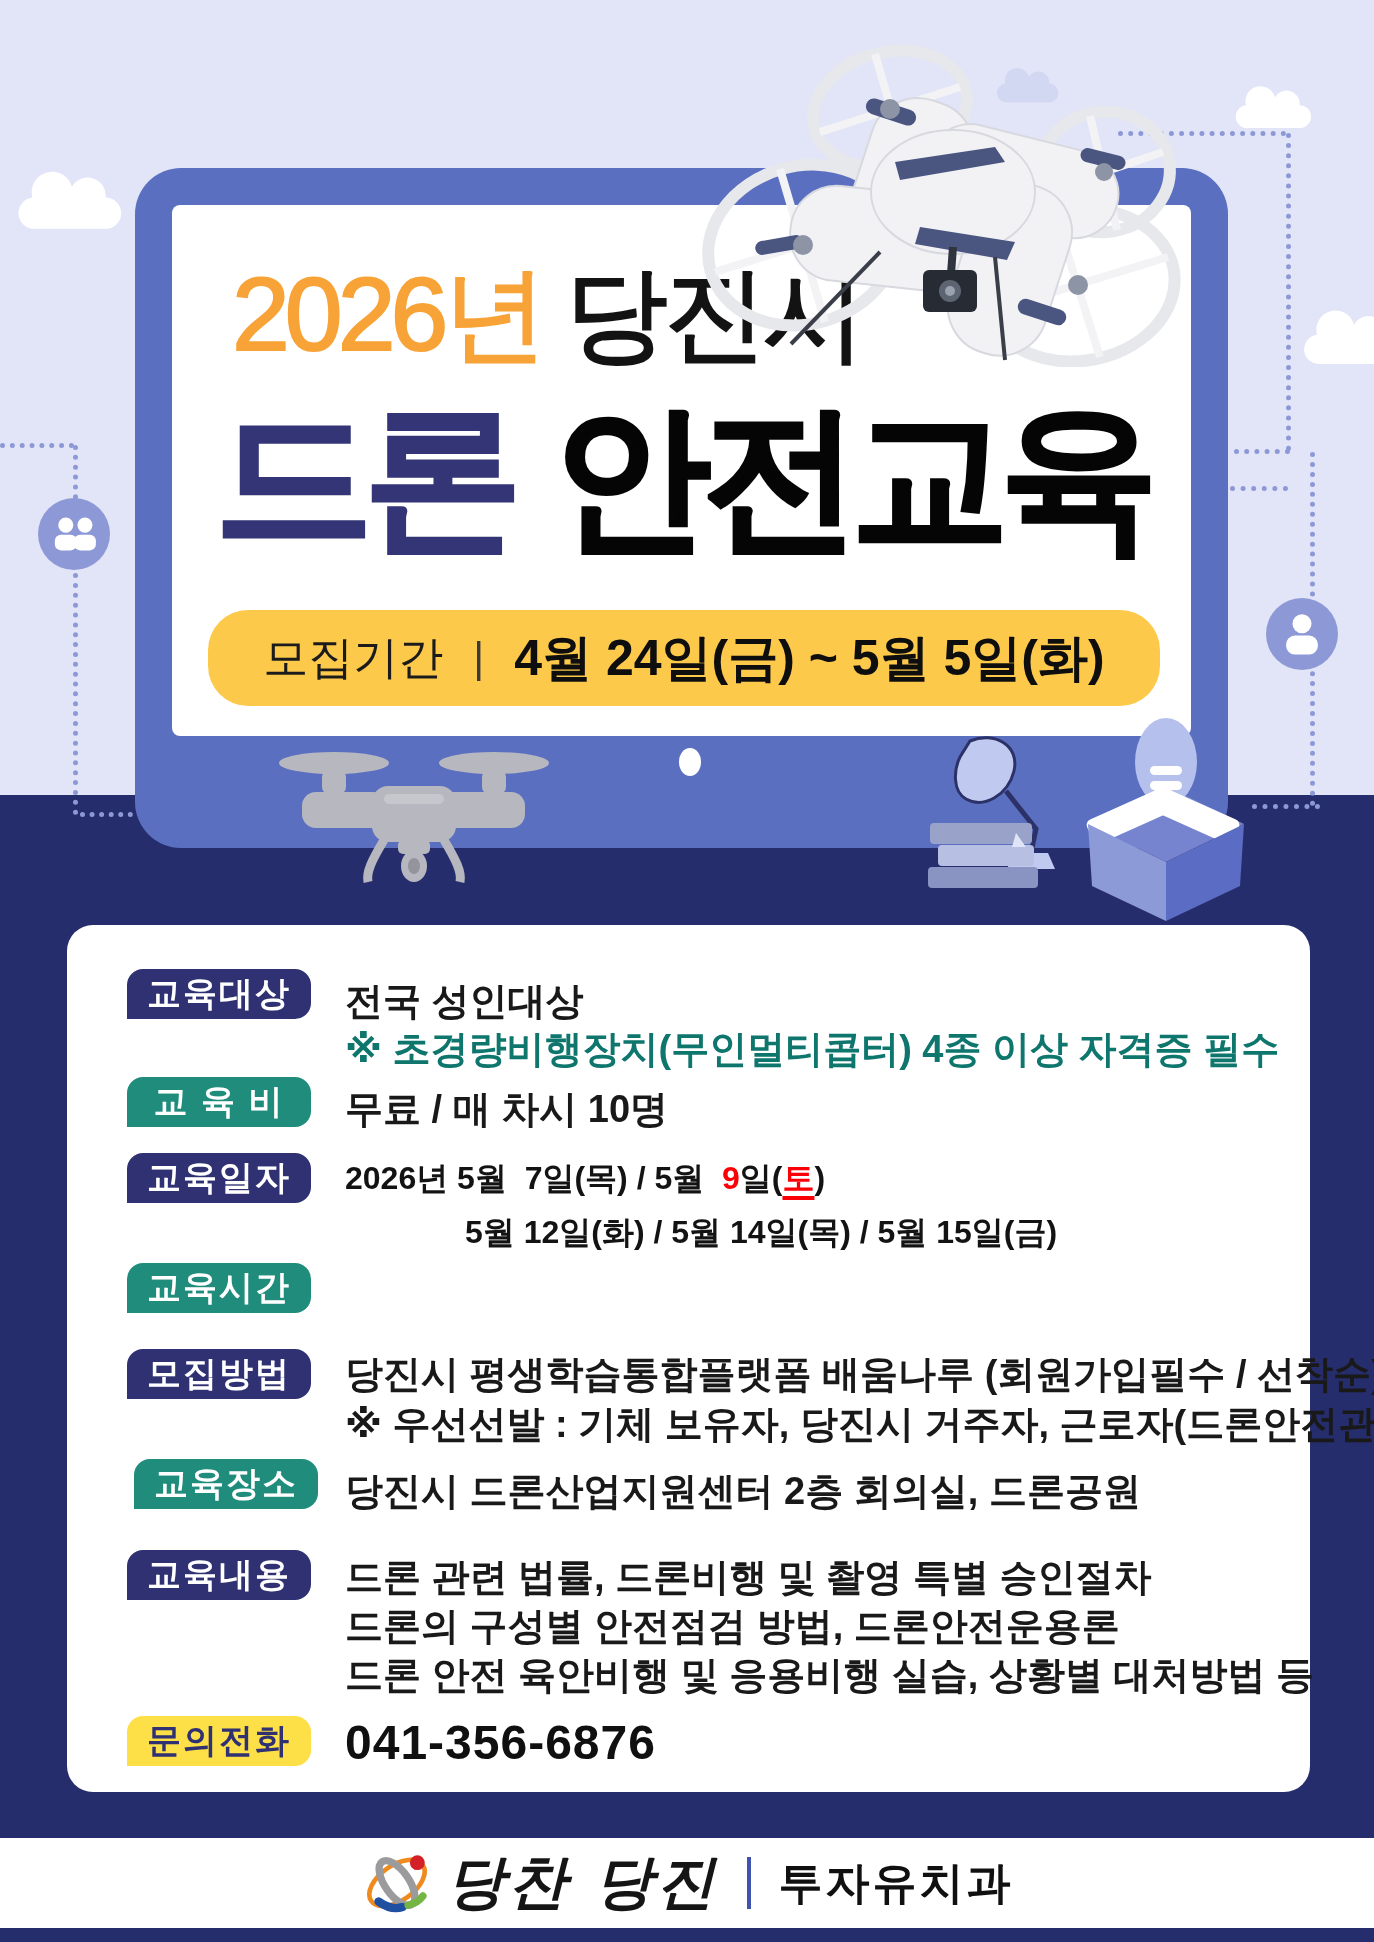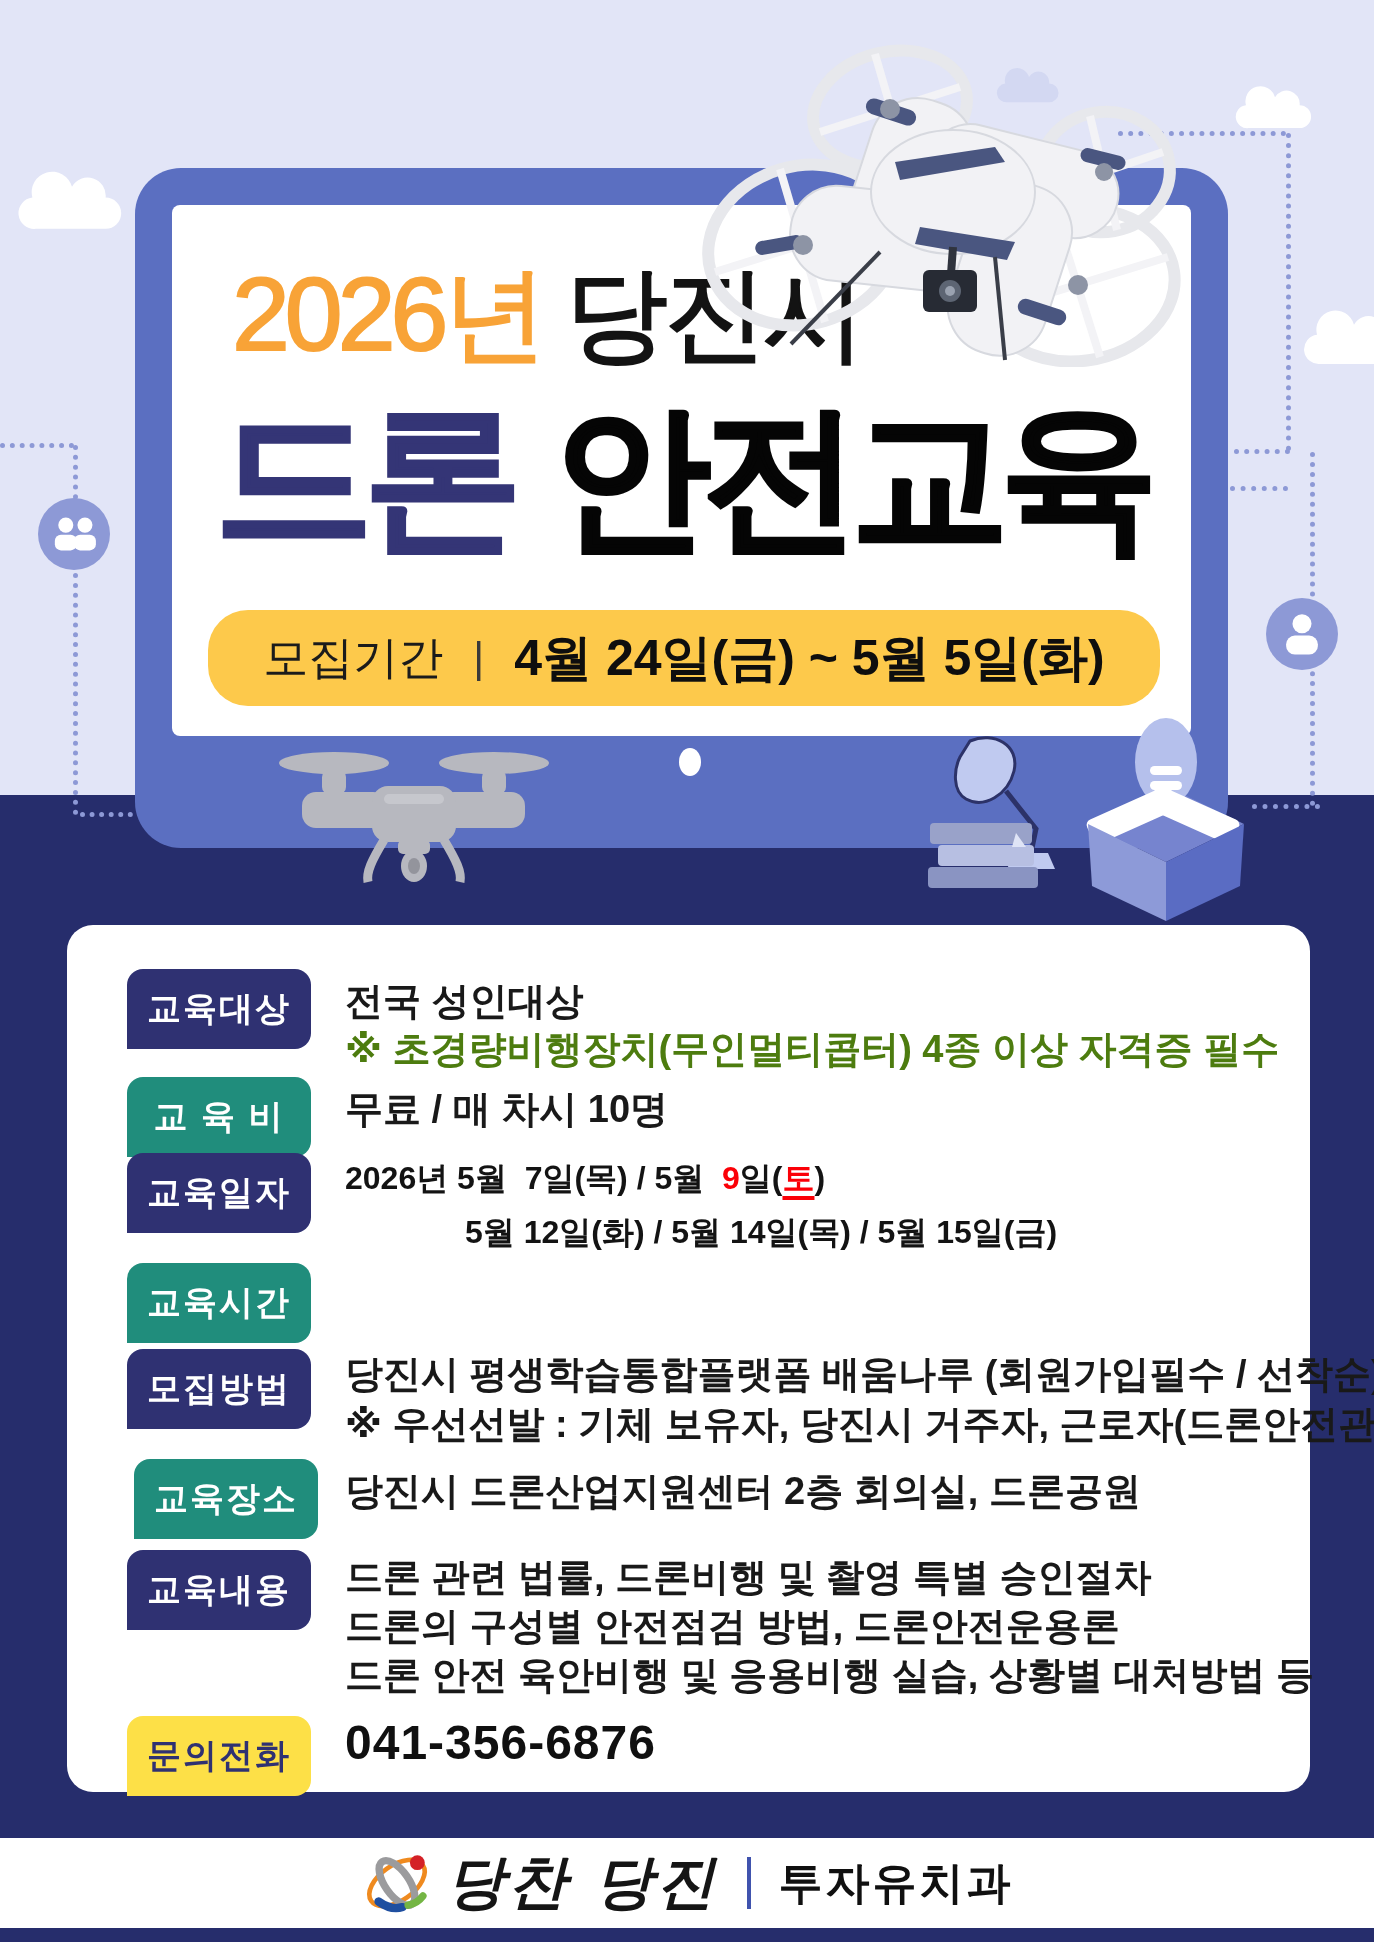--- a/index.html
+++ b/index.html
@@ -49,29 +49,29 @@
   .banner .b-label{font-size:45px;font-weight:500;color:#1b1b1b;}
   .banner .b-div{font-size:42px;font-weight:300;color:#3a3a3a;}
   .banner .b-period{font-size:50px;font-weight:bold;color:#0e0e0e;}
   
   .drone-photo{left:695px;top:42px;width:490px;height:325px;}
   .drone-sil{left:272px;top:748px;width:300px;height:135px;}
   .lamp-books{left:928px;top:733px;width:140px;height:158px;}
   .delivery-box{left:1078px;top:716px;width:170px;height:205px;}
   
   .card{left:67px;top:925px;width:1243px;height:867px;background:#ffffff;border-radius:26px;}
-  .pill{position:absolute;left:60px;width:184px;height:80px;border-radius:16px 16px 16px 0;
+  .pill{position:absolute;left:60px;width:184px;height:50px;border-radius:16px 16px 16px 0;
     display:flex;align-items:center;justify-content:center;color:#ffffff;
     font-size:34px;font-weight:bold;letter-spacing:2px;white-space:nowrap;}
   .pill-navy{background:#2f3172;}
   .pill-teal{background:#208d7c;}
   .pill-yellow{background:#fde047;color:#2f3172;}
   .ctext{position:absolute;left:278px;font-size:38px;font-weight:600;color:#191919;
     line-height:44px;white-space:pre;}
-  .cnote{color:#4d7c0f;}
+  .cnote{color:#0f766e;}
   .cdate{font-size:32px;font-weight:bold;color:#131313;}
   .red{color:#fb0007;}
   .red-u{color:#fb0007;text-decoration:underline;text-decoration-thickness:4px;text-underline-offset:7px;}
   .phone{font-size:48px;font-weight:bold;letter-spacing:1px;color:#101010;}
   
   .p-r1{top:44px;}  .t-r1{top:54px;}  .n-r1{top:102px;}
   .p-r2{top:152px;} .t-r2{top:162px;}
   .p-r3{top:228px;} .t-r3a{top:231px;} .t-r3b{top:285px;left:398px;}
   .p-r4{top:338px;} .t-r4{top:348px;}
   .p-r5{top:424px;} .t-r5a{top:427px;} .t-r5b{top:477px;}

